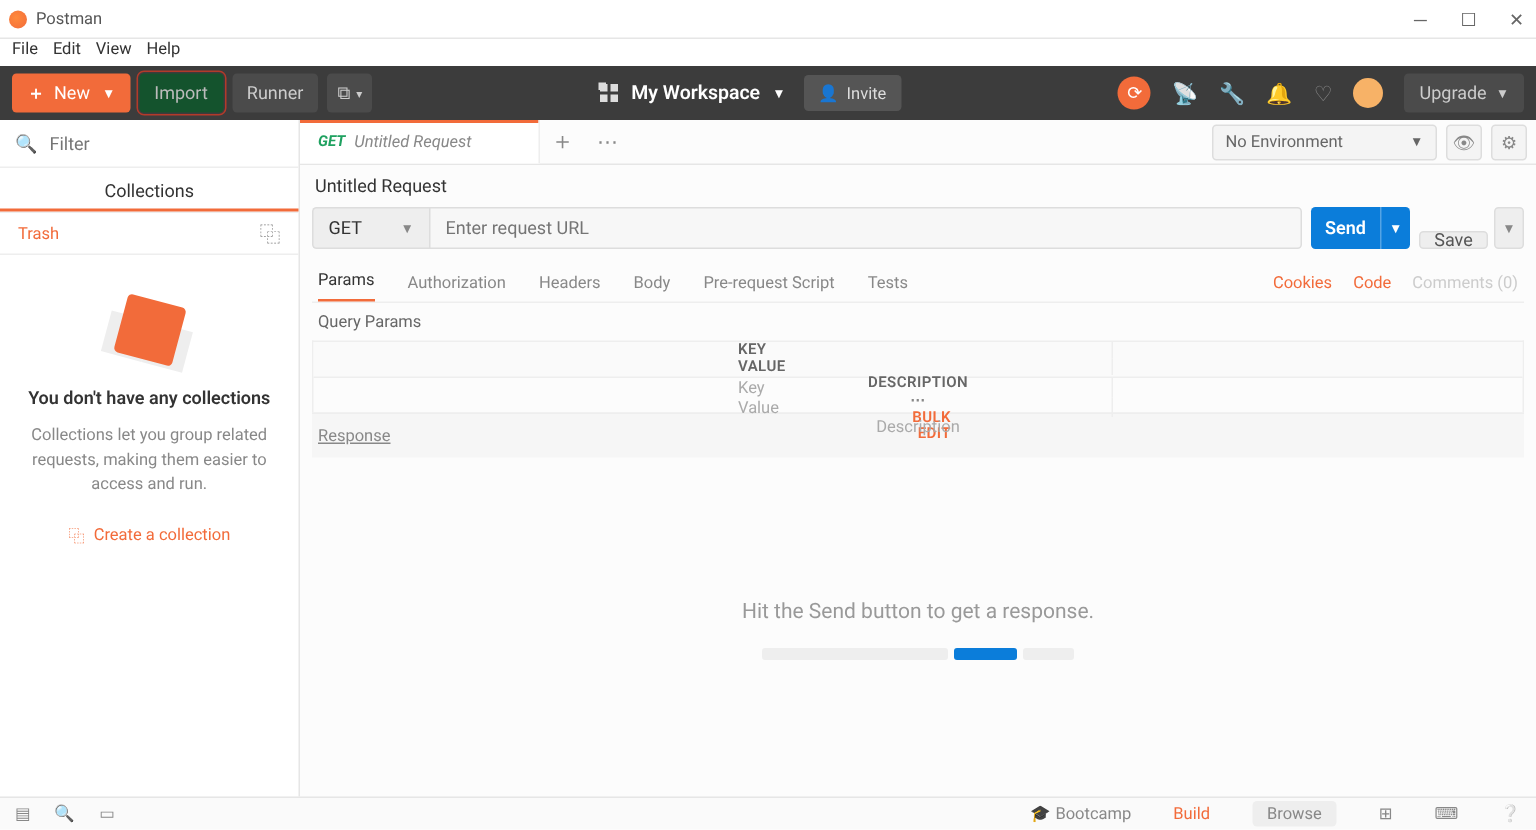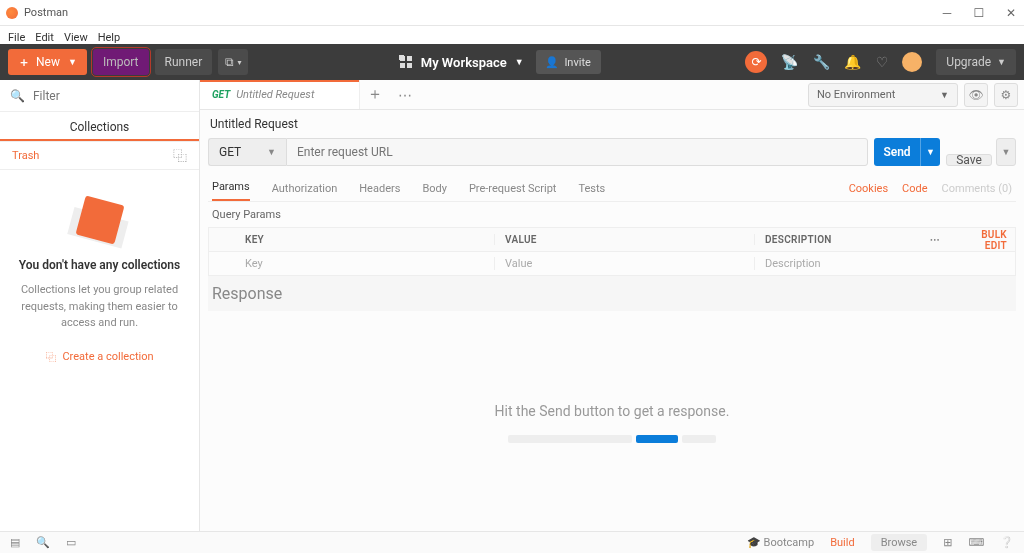--- a/index.html
+++ b/index.html
@@ -6,30 +6,30 @@
 body { width:1024px; height:553px; background:#fff; overflow:hidden; font-size:12px; color:#333; }
 
 
 .titlebar { height:26px; background:#fff; display:flex; align-items:center; padding:0 6px; border-bottom:1px solid #e6e6e6; }
 .titlebar .logo { width:12px; height:12px; border-radius:50%; background:radial-gradient(circle at 40% 40%, #ff8a3c, #f26b3a); margin-right:6px; }
 .titlebar .title { font-size:11px; color:#555; }
 .titlebar .wincontrols { margin-left:auto; display:flex; gap:18px; font-size:12px; color:#666; }
 .win-btn { width:14px; text-align:center; }
 
 
-.menubar { height:18px; display:flex; align-items:flex-end; gap:10px; padding:0 8px; font-size:11px; color:#333; }
+.menubar { height:18px; display:flex; align-items:flex-start; gap:10px; padding:0 8px; font-size:11px; color:#333; }
 .menu-item { }
 
 
 .toolbar { height:36px; background:#3c3c3c; display:flex; align-items:center; padding:0 8px; color:#ddd; font-size:12px; }
 .tb-btn { height:26px; display:flex; align-items:center; padding:0 10px; border-radius:3px; background:#4b4b4b; color:#ccc; margin-right:6px; font-size:12px; }
 .tb-new { background:#f26b3a; color:#fff; }
 .tb-new .plus { margin-right:6px; font-weight:bold; }
 .tb-new .caret { margin-left:8px; font-size:9px; }
-.tb-import { background:#701a75; color:#bbb; outline:1px solid #b33a2a; outline-offset:1px; }
+.tb-import { background:#14532d; color:#bbb; outline:1px solid #b33a2a; outline-offset:1px; }
 .tb-spacer { flex:1; }
 .tb-workspace { display:flex; align-items:center; gap:8px; color:#fff; font-weight:600; font-size:13px; }
 .tb-grid-icon { display:inline-block; width:14px; height:14px; position:relative; }
 .tb-grid-icon::before, .tb-grid-icon::after { content:""; position:absolute; width:5px; height:5px; background:#ddd; }
 .tb-grid-icon::before { top:1px; left:1px; box-shadow:7px 0 #ddd, 0 7px #ddd, 7px 7px #ddd; }
 .tb-invite { margin-left:12px; height:24px; background:#555; border-radius:3px; display:flex; align-items:center; padding:0 10px; color:#ddd; font-size:11px; gap:5px; }
 .tb-right { display:flex; align-items:center; gap:14px; }
 .tb-right .ico { color:#888; font-size:14px; }
 .tb-sync { width:22px; height:22px; border-radius:50%; background:#f26b3a; display:flex; align-items:center; justify-content:center; color:#fff; font-size:12px; }
 .tb-avatar { width:20px; height:20px; border-radius:50%; background:#f7b267; }
@@ -81,41 +81,41 @@
 
 .req-subtabs { display:flex; gap:22px; padding:0 4px; font-size:11px; color:#888; border-bottom:1px solid #eee; height:26px; align-items:center; }
 .req-subtab.active { color:#333; }
 .req-subtab.active-underline { box-shadow:0 2px 0 #f26b3a; padding-bottom:6px; margin-bottom:-1px; }
 .req-sub-right { margin-left:auto; display:flex; gap:14px; }
 .req-sub-right a { color:#f26b3a; }
 .req-sub-right .disabled { color:#ccc; }
 
 .qp-title { font-size:11px; color:#666; padding:6px 4px; }
 .qp-table { border:1px solid #eee; border-bottom:none; }
-.qp-headrow, .qp-row { display:flex; height:24px; align-items:center; font-size:11px; }
+.qp-headrow, .qp-row { display:flex; height:24px; align-items:center; font-size:11px;flex-direction:column; }
 .qp-headrow { background:#fafafa; color:#666; font-weight:600; text-transform:uppercase; letter-spacing:.3px; font-size:10px; border-bottom:1px solid #eee; }
 .qp-row { color:#aaa; border-bottom:1px solid #eee; }
 .qp-cell { padding:0 10px; }
 .qp-chk { width:26px; }
 .qp-key { width:260px; border-right:1px solid #eee; }
 .qp-val { width:260px; border-right:1px solid #eee; }
 .qp-desc { flex:1; }
 .qp-actions { width:40px; text-align:center; color:#888; }
 .qp-bulk { width:60px; color:#f26b3a; text-align:right; padding-right:8px; }
 
-.response-title { font-size:16px; color:#888; padding:8px 4px; border-top:1px solid #eee; margin-top:-1px; background:#f6f6f6; }
+.response-title { font-size:11px; color:#888; padding:8px 4px; border-top:1px solid #eee; margin-top:-1px; background:#f6f6f6;text-decoration:underline; }
 .response-area { flex:1; display:flex; flex-direction:column; align-items:center; justify-content:center; color:#999; font-size:14px; }
 .progress-row { margin-top:16px; display:flex; gap:4px; }
 .progress-row .bar { height:8px; width:124px; background:#eee; border-radius:2px; }
 .progress-row .bar.active { width:42px; background:#0b7dda; }
 .progress-row .bar.small { width:34px; }
 
 
 .statusbar { position:absolute; bottom:0; left:0; right:0; height:22px; border-top:1px solid #e6e6e6; background:#fafafa; display:flex; align-items:center; padding:0 10px; font-size:11px; color:#888; gap:16px; }
-.statusbar .sb-right { margin-left:auto; display:flex; gap:16px; align-items:center; }
+.statusbar .sb-right { margin-left:auto; display:flex; gap:28px; align-items:center; }
 .sb-mode { }
 .sb-mode.active { color:#f26b3a; }
 .sb-mode-box { background:#eee; padding:2px 10px; border-radius:3px; }
 .ico { display:inline-block; }
 </style>
 </head>
 <body>
 
 <div class="titlebar">
   <div class="logo"></div>

